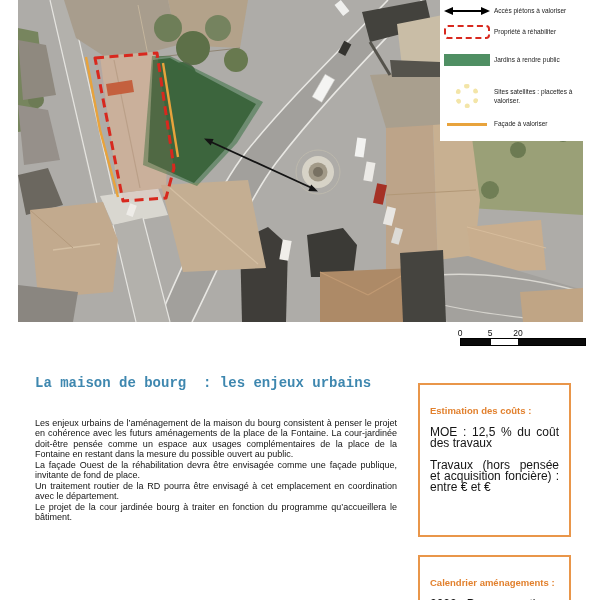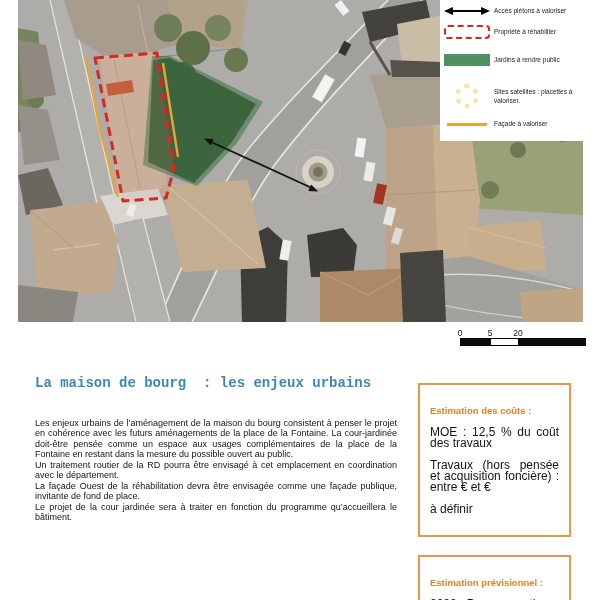--- a/index.html
+++ b/index.html
@@ -229,30 +229,29 @@
       <div class="seg-b1"></div>
         <div class="seg-w"></div>
         <div class="seg-b2"></div>
     </div>
   </div>
 
   <h1 class="section-title">La maison de bourg  : les enjeux urbains</h1>
 
   <div class="body-text">
     <p>Les enjeux urbains de l’aménagement de la maison du bourg consistent à penser le projet en cohérence avec les futurs aménagements de la place de la Fontaine. La cour-jardinée doit-être pensée comme un espace aux usages complémentaires de la place de la Fontaine en restant dans la mesure du possible ouvert au public.</p>
+    <p>La façade Ouest de la réhabilitation devra être envisagée comme une façade publique, invitante de fond de place.</p>
     <p>Un traitement routier de la RD pourra être envisagé à cet emplacement en coordination avec le département.</p>
-    <p>La façade Ouest de la réhabilitation devra être envisagée comme une façade publique, invitante de fond de place.</p>
-    <p>Le projet de la cour jardinée sera à traiter en fonction du programme qu’accueillera le bâtiment.</p>
+    <p>Le projet de la cour jardinée bourg à traiter en fonction du programme qu’accueillera le bâtiment.</p>
   </div>
 
   <div class="obox obox-1">
     <div class="otitle">Estimation des coûts :</div>
     <div class="oline">MOE : 12,5 % du coût des travaux</div>
     <div class="oline">Travaux (hors pensée et acquisition foncière) : entre € et €</div>
-    <div class="oline">à définir</div>
   </div>
 
   <div class="obox obox-2">
-    <div class="otitle">Estimation prévisionnel :</div>
+    <div class="otitle">Calendrier aménagements :</div>
     <div class="oline">2022 : Programmation</div>
   </div>
 
 </div>
 
 </body></html>

